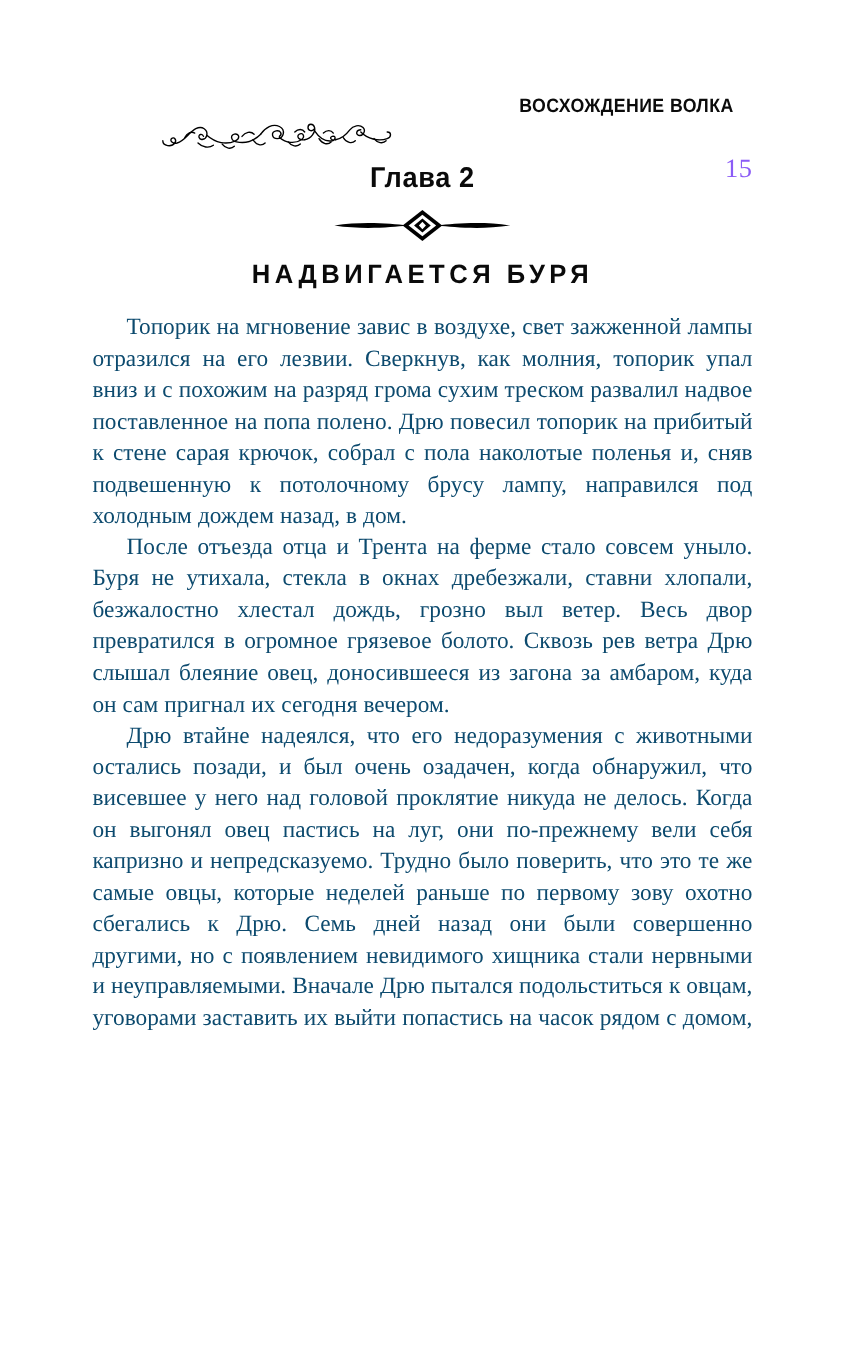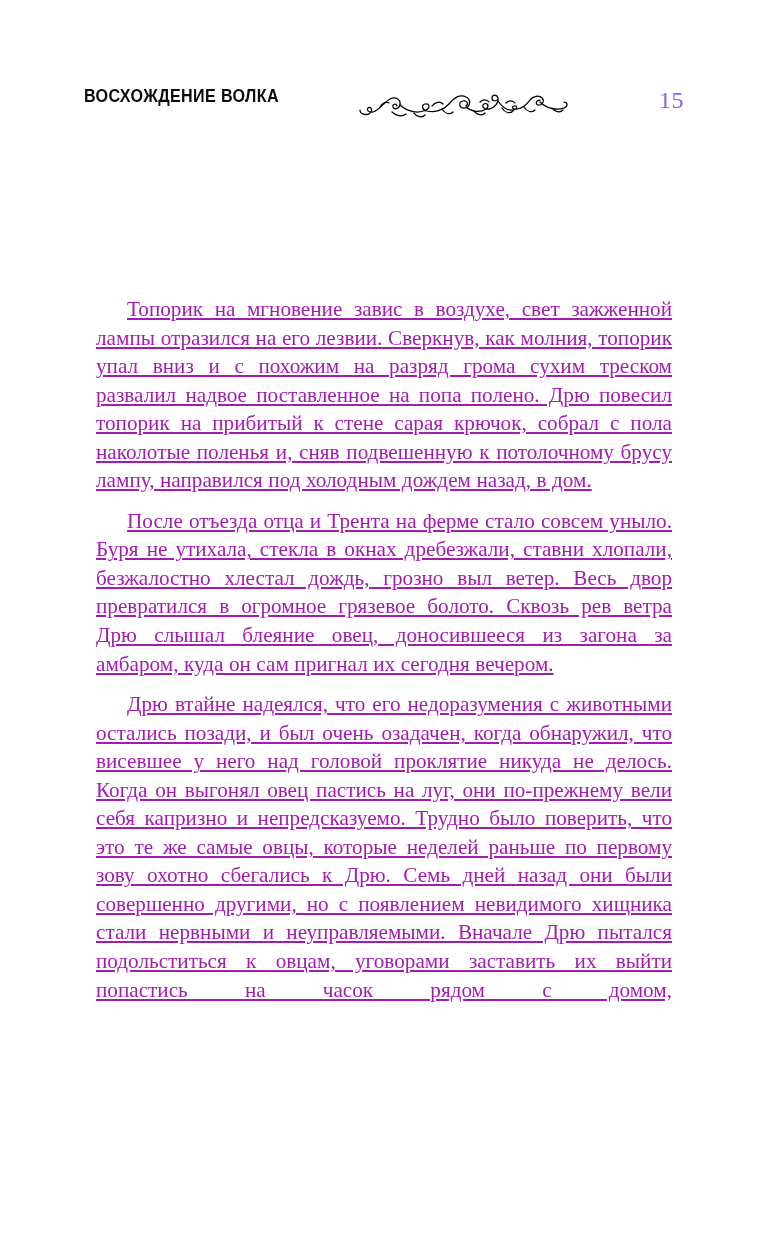--- a/index.html
+++ b/index.html
@@ -25,22 +25,23 @@
   }
 
   
   .running-head {
     position: absolute;
     left: 84px;
     top: 88px;
     width: 600px;
     height: 40px;
     display: flex;
-    align-items: flex-start;
+    align-items: flex-end;
     justify-content: space-between;
+    flex-direction: column;
   }
   .head-title {
     font-family: "Liberation Sans Narrow", "Liberation Sans", sans-serif;
     font-weight: 700;
     font-size: 17.5px;
     letter-spacing: 0.4px;
     line-height: 1;
     transform: scaleX(0.92);
     transform-origin: left center;
     color: #0b0b0b;
@@ -95,31 +96,30 @@
   }
 
   
   .body-text {
     position: absolute;
     left: 84px;
     top: 283px;
     width: 600px;
   }
   .body-text p {
-    margin: 12px;
+    margin: 0;
     font-family: "Liberation Serif", "DejaVu Serif", serif;
     font-size: 21.2px;
     line-height: 28.55px;
     text-align: justify;
     text-justify: inter-word;
     text-indent: 31px;
-    color: #a21caf;
+    color: #0c4a6e;
     hyphens: manual;
     word-spacing: 0.2px;
-    text-decoration: underline;
   }
   
   .body-text p:last-child::after {
     content: "";
     display: inline-block;
     width: 100%;
   }
 </style>
 </head>
 <body>
@@ -154,20 +154,42 @@
         <path d="M24 19 C26 15, 30 13, 33 15"></path>
         <path d="M76 18 C79 14, 84 13, 87 16"></path>
         <path d="M124 14 C127 11, 131 11, 133 14"></path>
         <path d="M150 15 C153 12, 157 12, 159 15"></path>
       </svg>
     </span>
 
     <span class="head-pageno">15</span>
   </div>
 
+  <div class="chapter-block">
+    <div class="chapter-number">Глава 2</div>
+
+    <div class="diamond-ornament">
+      <svg width="164" height="30" viewBox="0 0 164 30" aria-hidden="true">
+
+        <path d="M2 15 C28 11, 54 13.4, 68 15 C54 16.6, 28 19, 2 15 Z" fill="#000000"></path>
+
+        <path d="M162 15 C136 11, 110 13.4, 96 15 C110 16.6, 136 19, 162 15 Z" fill="#000000"></path>
+
+        <path d="M82 1 L100 15 L82 29 L64 15 Z" fill="#000000"></path>
+
+        <path d="M82 5.2 L94.5 15 L82 24.8 L69.5 15 Z" fill="#ffffff"></path>
+
+        <path d="M82 8.6 L89.6 15 L82 21.4 L74.4 15 Z" fill="#000000"></path>
+
+        <path d="M82 11.6 L85.2 15 L82 18.4 L78.8 15 Z" fill="#ffffff"></path>
+      </svg>
+    </div>
+
+    <div class="chapter-title">НАДВИГАЕТСЯ БУРЯ</div>
+  </div>
 
   <div class="body-text">
     <p>Топорик на мгновение завис в воздухе, свет зажженной лампы отразился на его лезвии. Сверкнув, как молния, топорик упал вниз и с похожим на разряд грома сухим треском развалил надвое поставленное на попа полено. Дрю повесил топорик на прибитый к стене сарая крючок, собрал с пола наколотые поленья и, сняв подвешенную к потолочному брусу лампу, направился под холодным дождем назад, в дом.</p>
     <p>После отъезда отца и Трента на ферме стало совсем уныло. Буря не утихала, стекла в окнах дребезжали, ставни хлопали, безжалостно хлестал дождь, грозно выл ветер. Весь двор превратился в огромное грязевое болото. Сквозь рев ветра Дрю слышал блеяние овец, доносившееся из загона за амбаром, куда он сам пригнал их сегодня вечером.</p>
     <p>Дрю втайне надеялся, что его недоразумения с животными остались позади, и был очень озадачен, когда обнаружил, что висевшее у него над головой проклятие никуда не делось. Когда он выгонял овец пастись на луг, они по-прежнему вели себя капризно и непредсказуемо. Трудно было поверить, что это те же самые овцы, которые неделей раньше по первому зову охотно сбегались к Дрю. Семь дней назад они были совершенно другими, но с появлением невидимого хищника стали нервными и неуправляемыми. Вначале Дрю пытался подольститься к овцам, уговорами заставить их выйти попастись на часок рядом с домом,</p>
   </div>
 
 </div>
 
 </body></html>

